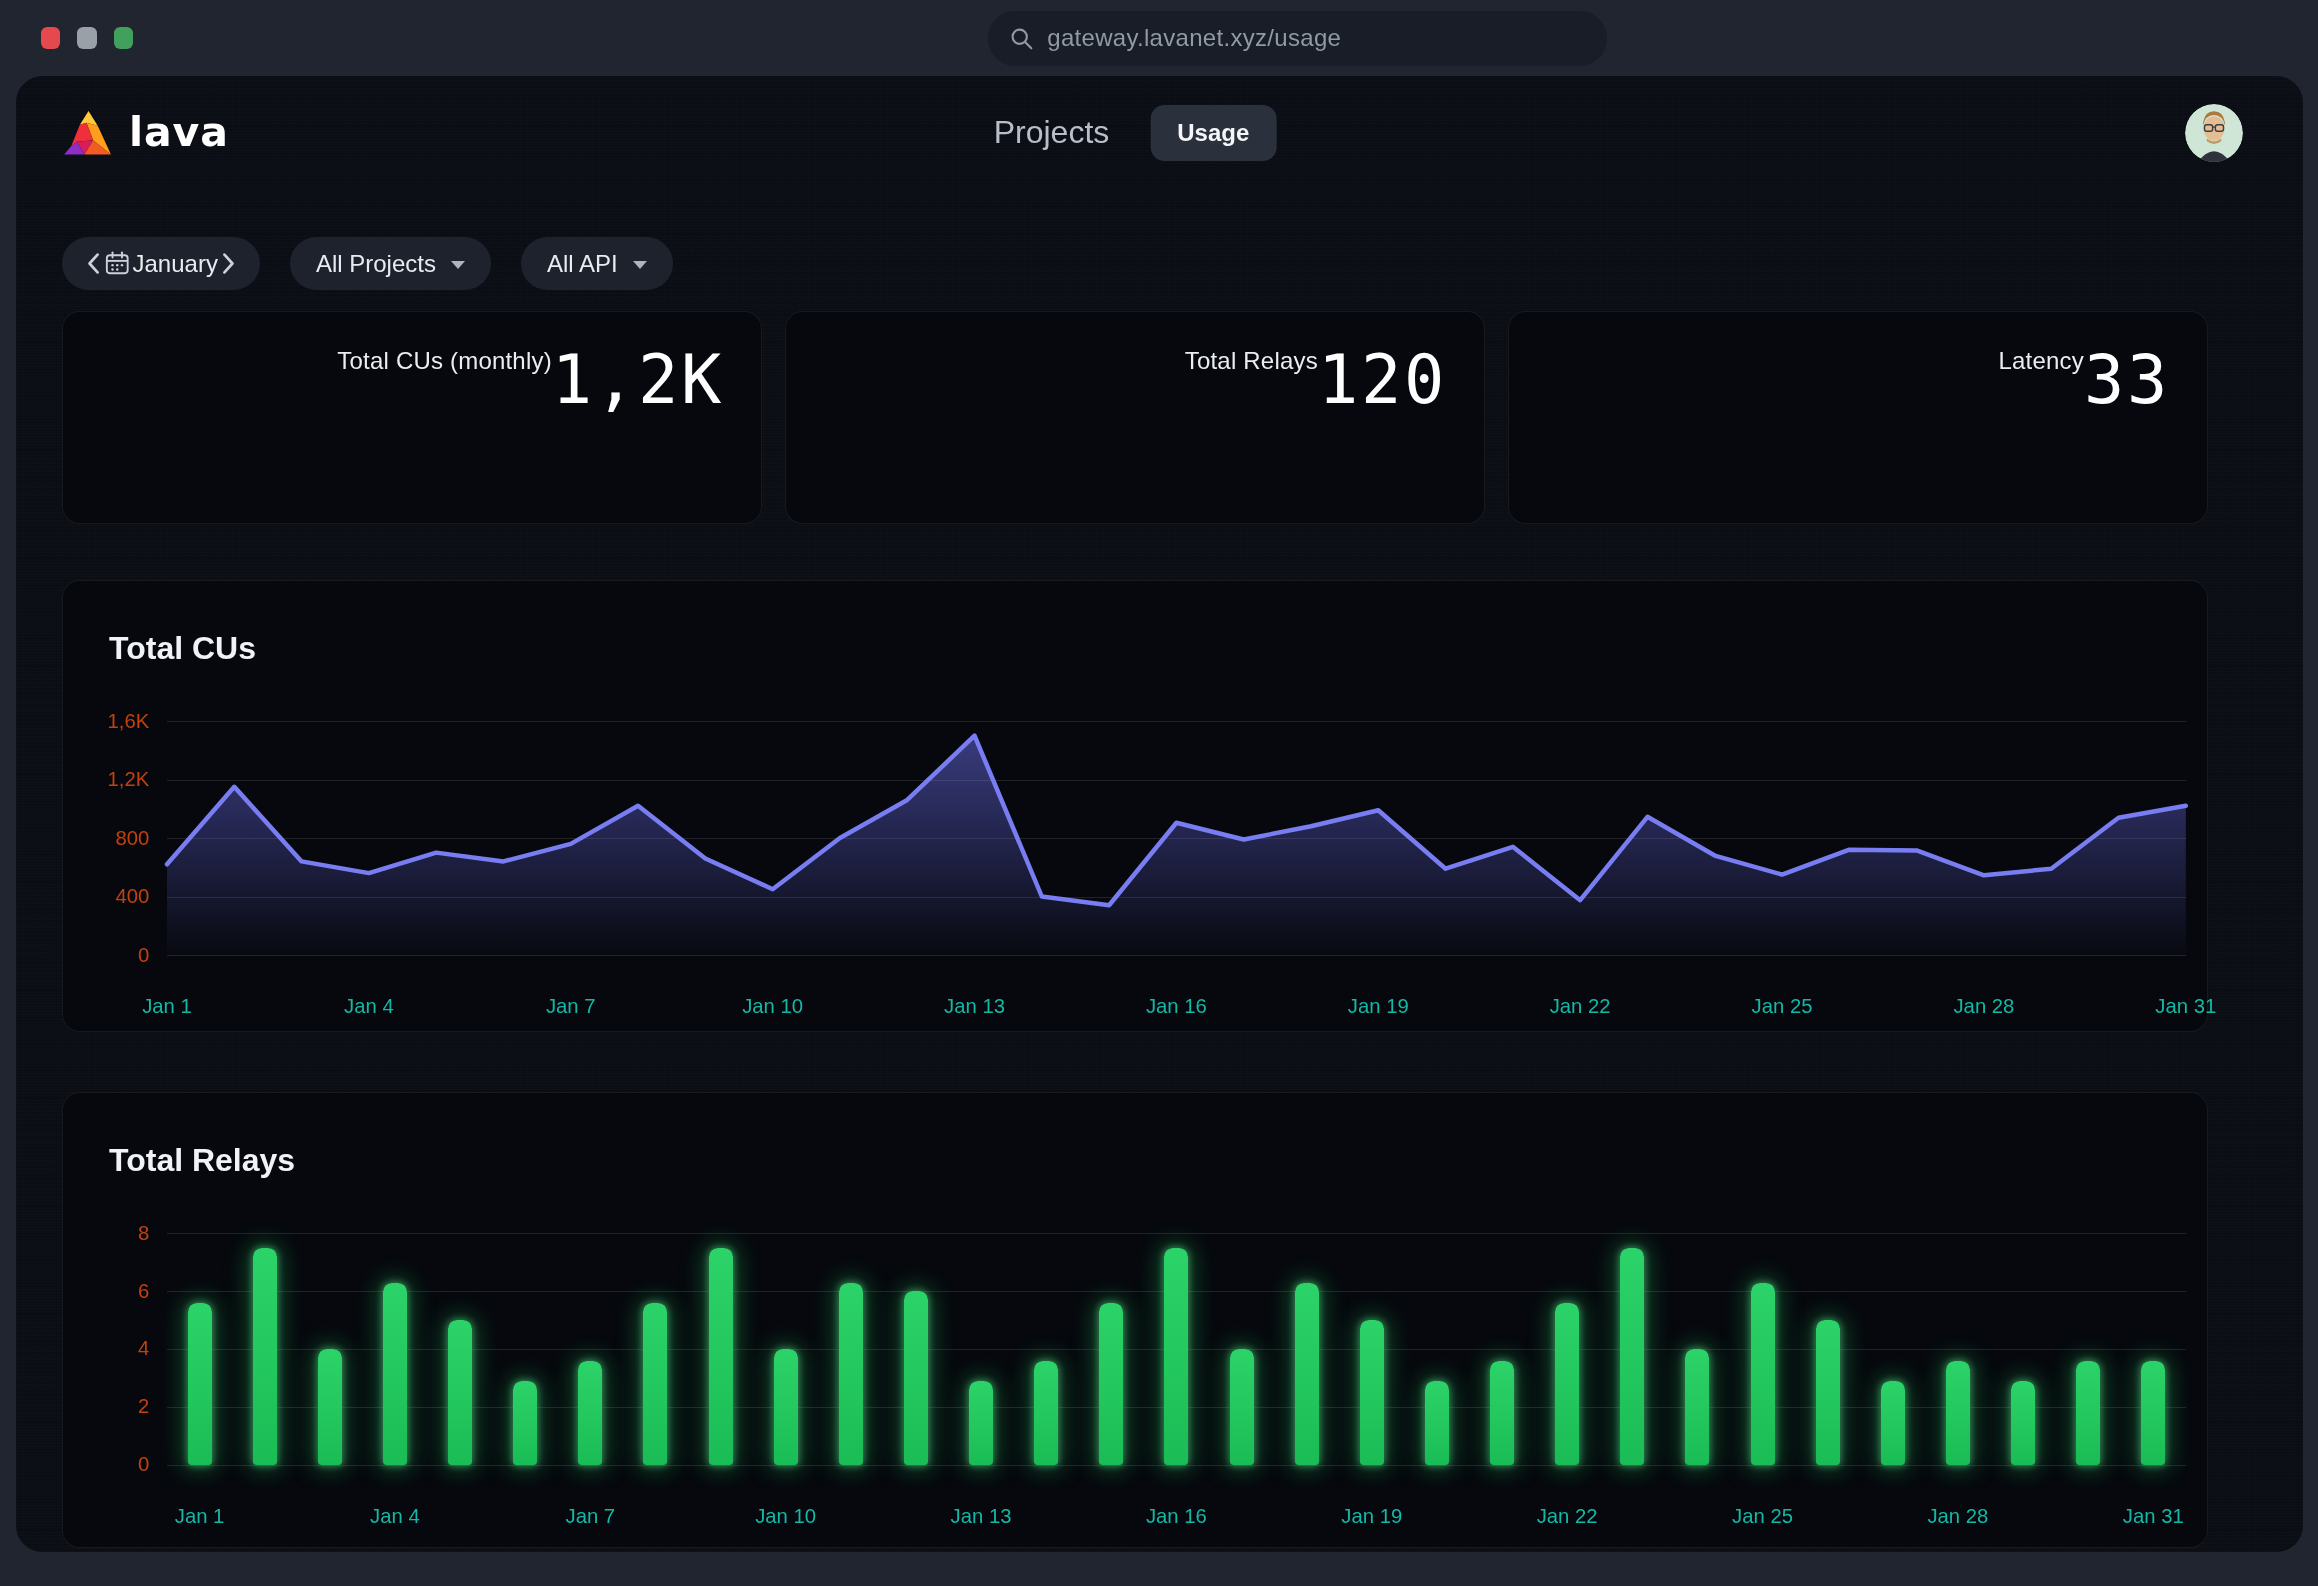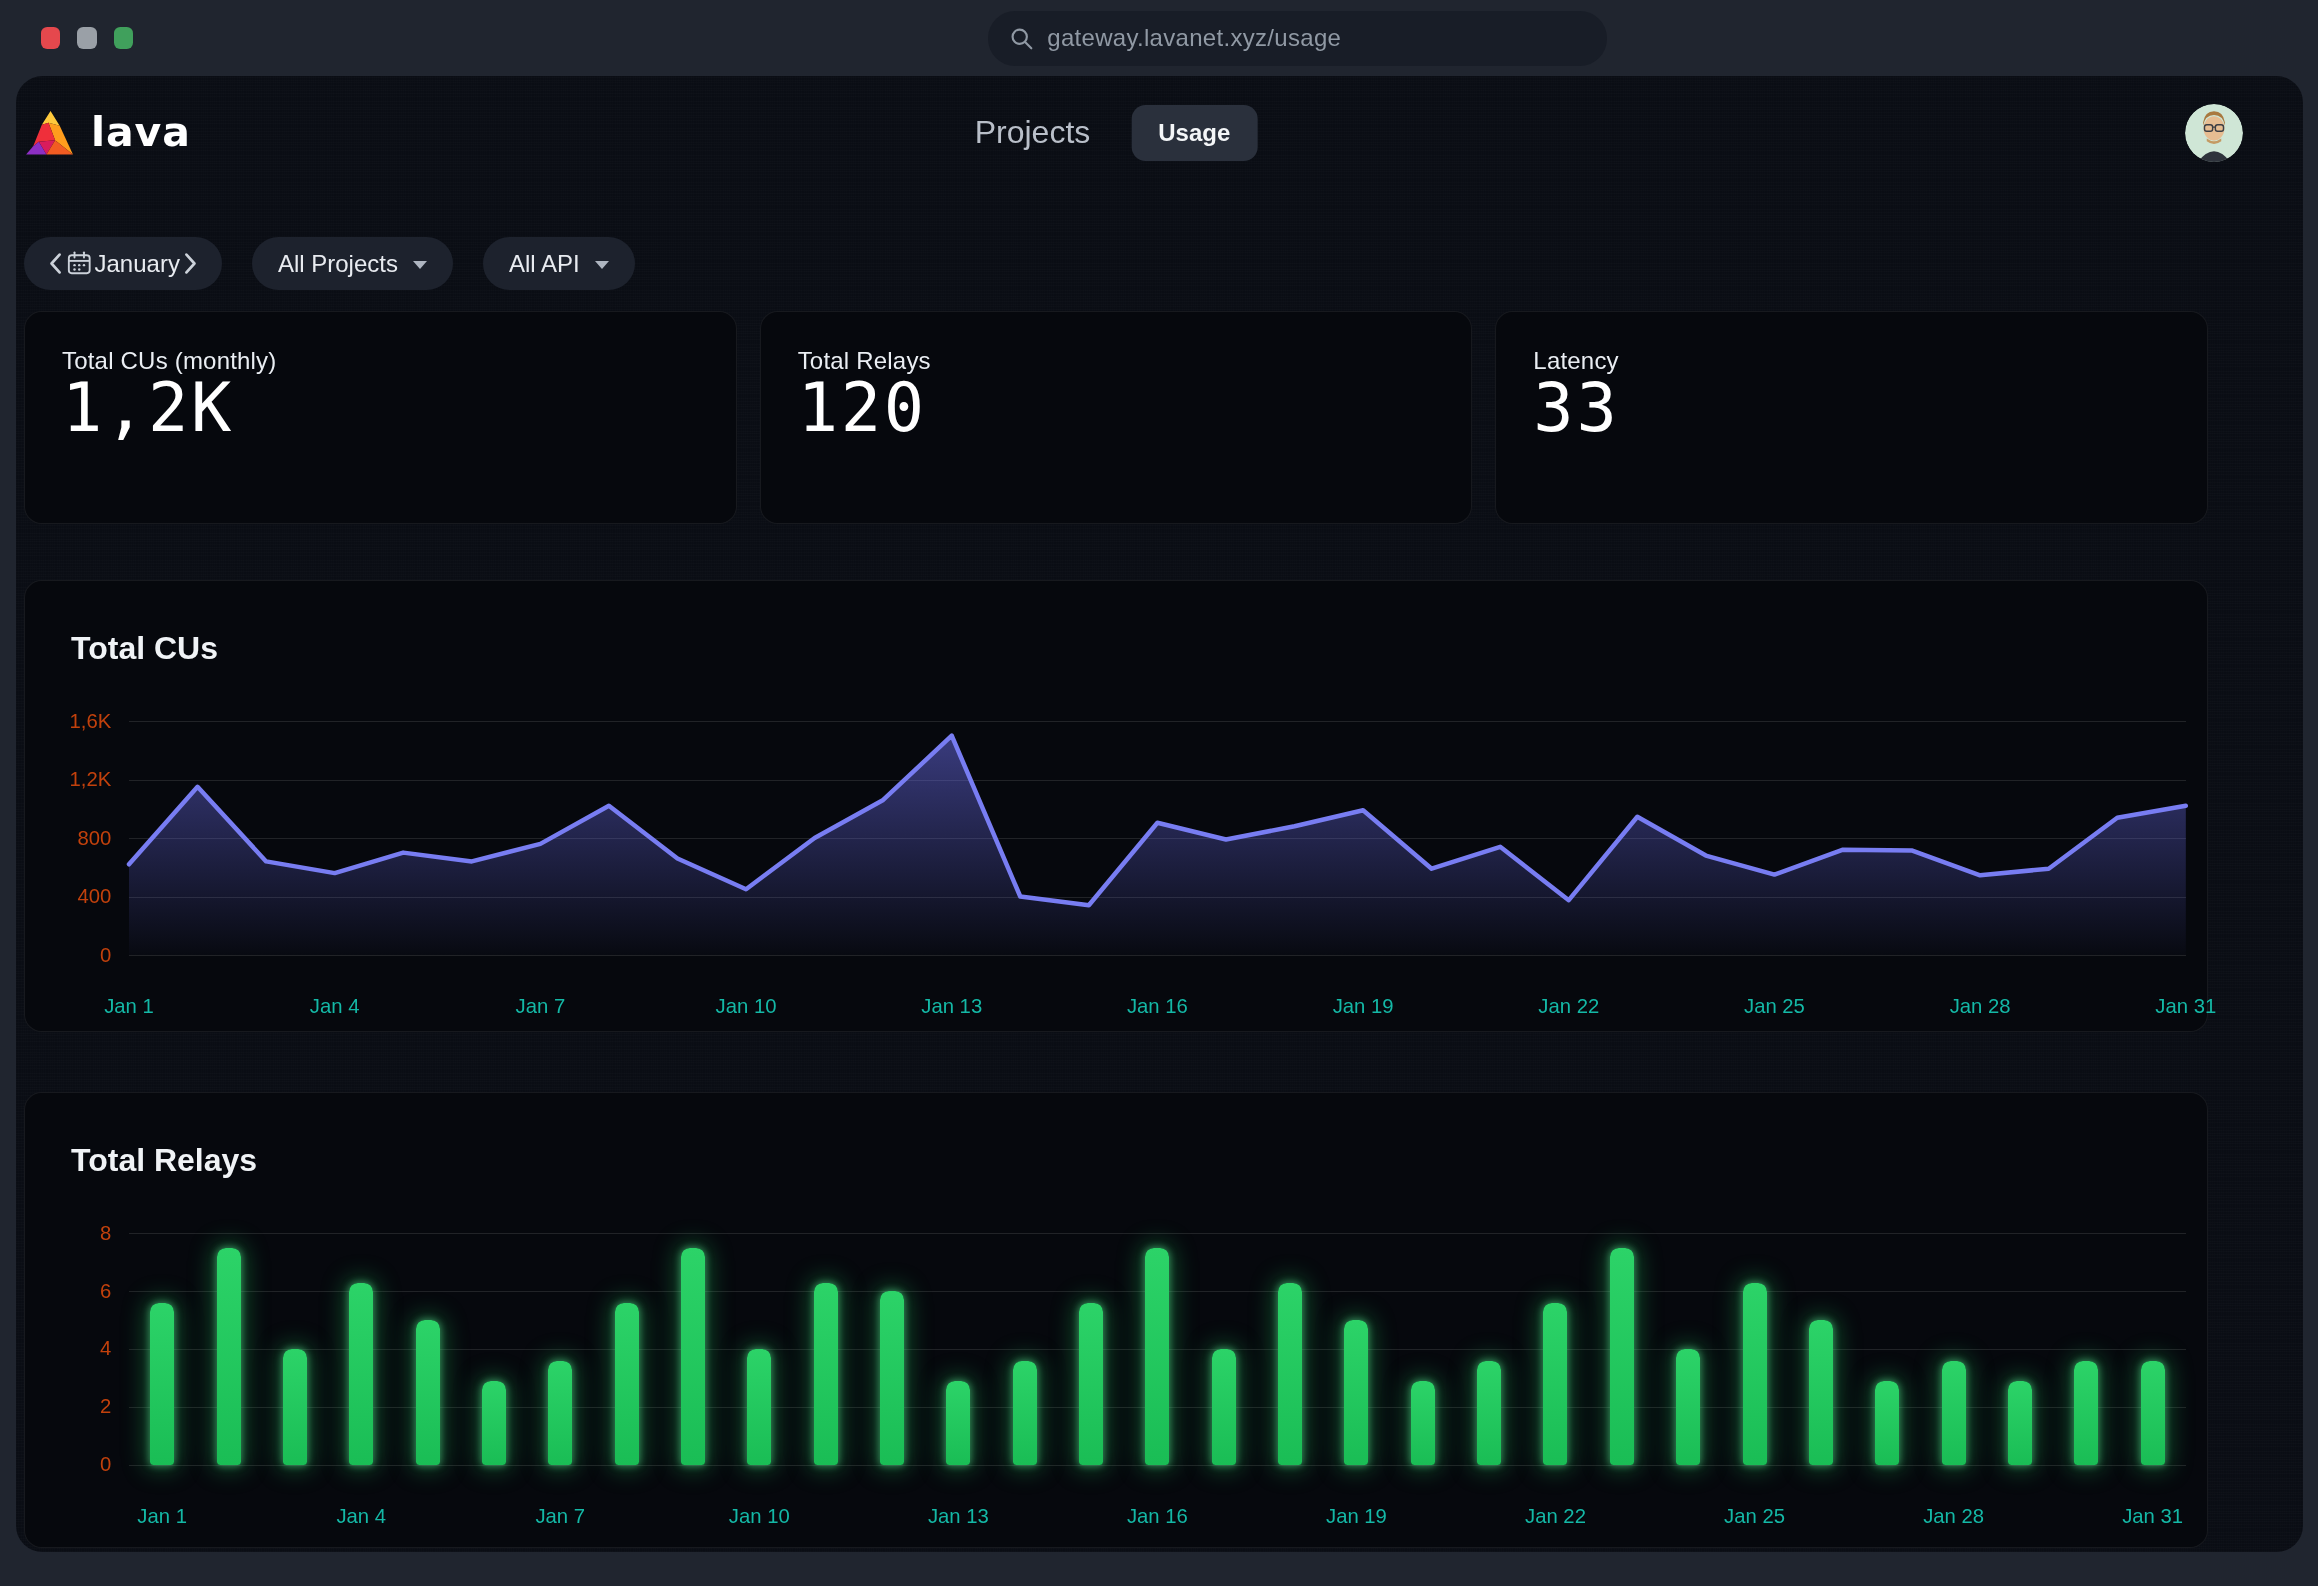--- a/index.html
+++ b/index.html
@@ -24,21 +24,20 @@
   
   .panel{
     position:absolute; top:76px; left:16px; right:16px; bottom:35px;
     background:#0a0d14; border-radius:26.5px;
     padding:0 95px 0 46px; overflow:hidden;
   }
   .grain{
     background-image:
       repeating-linear-gradient(0deg, rgba(255,255,255,0.013) 0 0.9px, transparent 0.9px 2.7px),
       repeating-linear-gradient(90deg, rgba(140,150,170,0.012) 0 0.9px, transparent 0.9px 1.8px);
-    padding-left: 8px;
   }
 
   
   .app-header{ position:relative; height:113px; display:flex; align-items:center; }
   .brand{ display:flex; align-items:center; gap:16px; cursor:pointer; }
   .brand svg{ width:51px; height:48px; }
   .brand-name{
     font-family:"DejaVu Sans", sans-serif; font-weight:700;
     font-size:41px; color:#ffffff; letter-spacing:0.9px; line-height:1;
   }
@@ -63,21 +62,21 @@
   .dd{ padding:0 26px; gap:15px; }
   .caret{ width:0; height:0; border-left:7px solid transparent; border-right:7px solid transparent;
           border-top:8.8px solid #aeb5c0; margin-top:3.5px; }
 
   
   .stats{ display:flex; gap:23px; margin-top:21px; }
   .stat-card{
     flex:1; height:213px; background:#06080d;
     border:0.9px solid rgba(255,255,255,0.07); border-radius:17.7px;
     padding:35px 37px 25px 37px;
-    display:flex; flex-direction:column; justify-content:flex-start;
+    display:flex; flex-direction:row; justify-content:flex-end;
   }
   .stat-label{ font-size:24px; color:#eaeef3; font-weight:500; letter-spacing:0.2px; }
   .stat-value{ font-family:"DejaVu Sans Mono", monospace; font-size:67px;
                color:#ffffff; letter-spacing:2.7px; line-height:1; }
 
   
   .chart-card{
     margin-top:56px; background:#06080d;
     border:0.9px solid rgba(255,255,255,0.07); border-radius:17.7px;
     padding:49px 8.8px 0 46px; height:452px; position:relative;

